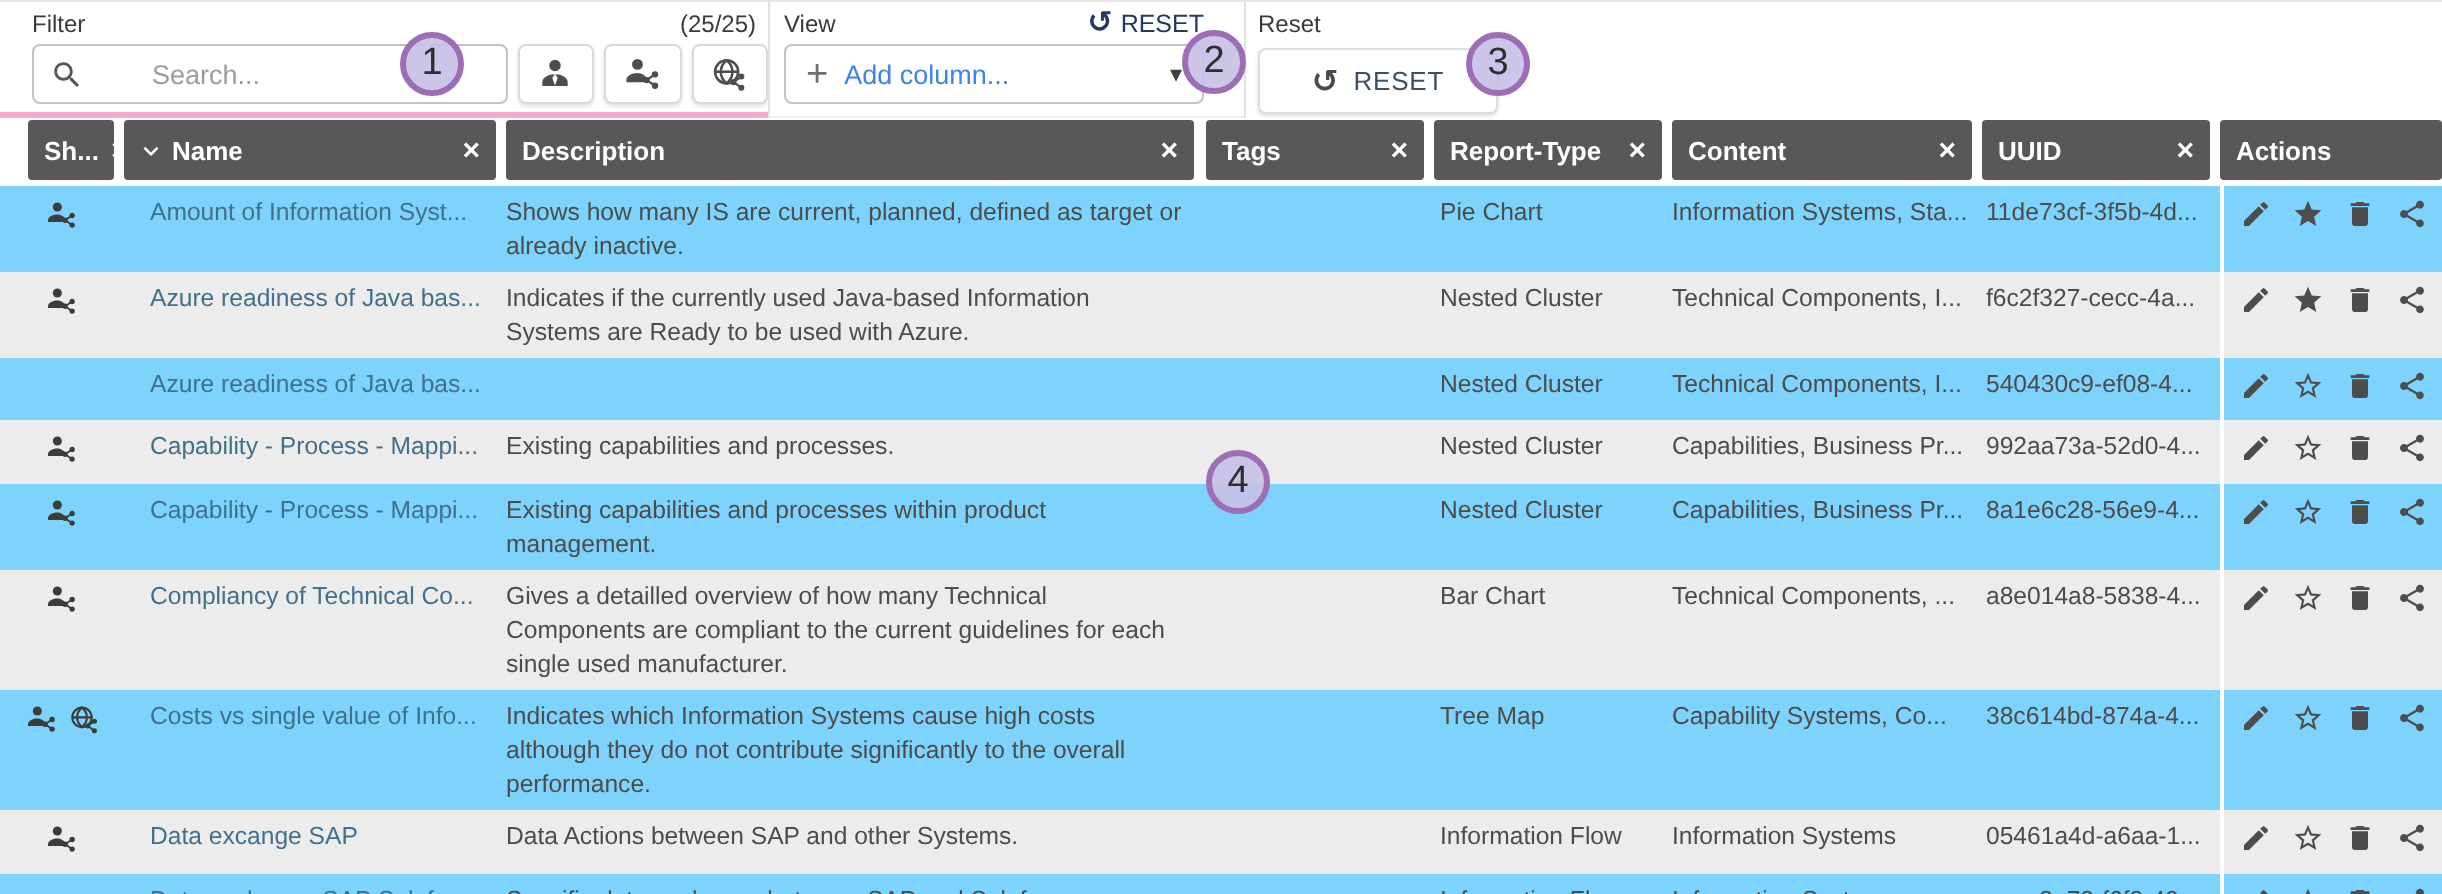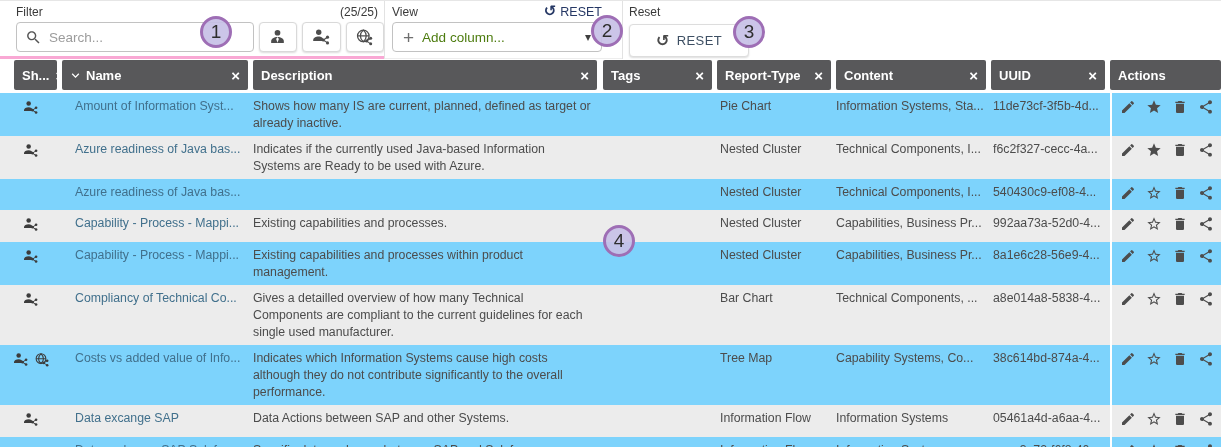--- a/index.html
+++ b/index.html
@@ -11,34 +11,34 @@
   .toolbar { display:flex; height:58px; }
   .group { padding-top:3px; }
   .group-head { display:flex; justify-content:space-between; align-items:center; font-size:12px; color:#3a3a3a; height:15px; }
   .group-filter { width:384px; padding-left:16px; border-bottom:3px solid #f9a8d4; }
   .group-filter .group-head { padding-right:6px; }
   .group-view { width:238px; padding-left:7px; border-left:1px solid #e2e2e2; border-bottom:1px solid #ededed; }
   .group-view .group-head { width:210px; }
   .group-reset { width:150px; padding-left:6px; border-left:1px solid #e2e2e2; }
   .group-body { display:flex; align-items:center; margin-top:3px; gap:5px; }
 
-  .search-box { width:241px; height:30px; border:1px solid #c2c2c2; border-radius:4px; display:flex; align-items:center; padding:0 8px; background:#fff; }
+  .search-box { width:241px; height:30px; border:1px solid #c2c2c2; border-radius:4px; display:flex; align-items:center; padding:0 8px; background:#fff;gap:27px; }
   .search-box svg { width:17px; height:17px; color:#555; flex:0 0 auto; }
   .search-box input { border:none; outline:none; font-family:inherit; font-size:13.5px; color:#444; width:100%; margin-left:7px; background:transparent; }
   .search-box input::placeholder { color:#9c9c9c; }
 
   .tool-btn { width:39px; height:30px; background:#fff; border:1px solid #d9d9d9; border-radius:4px; box-shadow:0 1px 2px rgba(0,0,0,.14); display:flex; align-items:center; justify-content:center; cursor:pointer; }
   .tool-btn svg { width:19px; height:19px; color:#4d4d4d; }
 
   .reset-link { display:flex; align-items:center; gap:4px; color:#253764; font-size:12.5px; cursor:pointer; }
   .undo-glyph { font-family:"DejaVu Sans", sans-serif; font-size:15px; line-height:1; font-weight:bold; }
 
   .add-column { width:210px; height:30px; border:1px solid #c2c2c2; border-radius:4px; display:flex; align-items:center; padding:0 10px; background:#fff; cursor:pointer; }
   .plus-glyph { font-size:19px; color:#6f6f6f; line-height:1; margin-right:8px; font-weight:normal; }
-  .add-column .ph { font-size:13.5px; color:#4d7c0f; }
+  .add-column .ph { font-size:13.5px; color:#3b82f6; }
   .caret-glyph { margin-left:auto; color:#3f3f3f; font-size:12px; }
 
   .reset-card { width:120px; height:33px; margin-top:2px; background:#fff; border:1px solid #ddd; border-radius:4px; box-shadow:0 1px 2px rgba(0,0,0,.14); display:flex; align-items:center; justify-content:center; gap:7px; color:#3d4f63; font-size:13px; letter-spacing:.4px; cursor:pointer; }
   .reset-card .undo-glyph { color:#4a4a4a; font-size:16px; }
 
   
   .thead { display:grid; grid-template-columns:62px 191px 350px 114px 119px 155px 119px 111px; height:34px; }
   .th { background:var(--header-bg,#58585a); color:#fff; font-size:13px; font-weight:bold; display:flex; align-items:center; padding:0 8px; height:30px; margin-top:1px; border-radius:2px; cursor:pointer; }
   .th .x { margin-left:auto; font-size:15px; font-weight:bold; color:#fff; cursor:pointer; padding-left:6px; }
   .th .sort { width:15px; height:15px; margin-right:3px; margin-left:-2px; }
@@ -391,21 +391,21 @@
               <circle cx="10.5" cy="10" r="7.3"></circle>
               <path d="M3.2 10h14.6M10.5 2.7c-2.4 2-3.7 4.5-3.7 7.3s1.3 5.3 3.7 7.3c2.4-2 3.7-4.5 3.7-7.3s-1.3-5.3-3.7-7.3z"></path>
               <g fill="currentColor" stroke="none">
                 <circle cx="19.8" cy="13" r="1.9"></circle>
                 <circle cx="14.8" cy="16.5" r="1.9"></circle>
                 <circle cx="19.8" cy="20" r="1.9"></circle>
               </g>
               <path d="M19.8 13l-5 3.5 5 3.5" stroke-width="1.3"></path>
             </svg></span>
         </div>
-    <div class="cell c-name"><a>Costs vs added value of Info...</a></div>
+    <div class="cell c-name"><a>Costs vs single value of Info...</a></div>
     <div class="cell c-desc">Indicates which Information Systems cause high costs although they do not contribute significantly to the overall performance.</div>
     <div class="cell c-tags"></div>
     <div class="cell c-report">Tree Map</div>
     <div class="cell c-content">Capability Systems, Co...</div>
     <div class="cell c-uuid">38c614bd-874a-4...</div>
     <div class="cell c-actions">
       <span class="act"><svg viewBox="0 0 24 24" fill="currentColor">
               <path d="M3 17.25V21h3.75L17.81 9.94l-3.75-3.75L3 17.25zM20.71 7.04c.39-.39.39-1.02 0-1.41l-2.34-2.34a1 1 0 0 0-1.41 0l-1.83 1.83 3.75 3.75 1.83-1.83z"></path>
             </svg></span>
       <span class="act"><svg viewBox="0 0 24 24" fill="currentColor">
@@ -429,21 +429,21 @@
               <circle cx="14.3" cy="15.2" r="2"></circle>
               <circle cx="19.6" cy="18.8" r="2"></circle>
               <path d="M19.6 11.6l-5.3 3.6 5.3 3.6" fill="none" stroke="currentColor" stroke-width="1.4"></path>
             </svg></span>
         </div>
     <div class="cell c-name"><a>Data excange SAP</a></div>
     <div class="cell c-desc">Data Actions between SAP and other Systems.</div>
     <div class="cell c-tags"></div>
     <div class="cell c-report">Information Flow</div>
     <div class="cell c-content">Information Systems</div>
-    <div class="cell c-uuid">05461a4d-a6aa-4...</div>
+    <div class="cell c-uuid">05461a4d-a6aa-1...</div>
     <div class="cell c-actions">
       <span class="act"><svg viewBox="0 0 24 24" fill="currentColor">
               <path d="M3 17.25V21h3.75L17.81 9.94l-3.75-3.75L3 17.25zM20.71 7.04c.39-.39.39-1.02 0-1.41l-2.34-2.34a1 1 0 0 0-1.41 0l-1.83 1.83 3.75 3.75 1.83-1.83z"></path>
             </svg></span>
       <span class="act"><svg viewBox="0 0 24 24" fill="currentColor">
               <path d="M22 9.24l-7.19-.62L12 2 9.19 8.63 2 9.24l5.46 4.73L5.82 21 12 17.27 18.18 21l-1.63-7.03L22 9.24zM12 15.4l-3.76 2.27 1-4.28-3.32-2.88 4.38-.38L12 6.1l1.71 4.04 4.38.38-3.32 2.88 1 4.28L12 15.4z"></path>
             </svg></span>
       <span class="act"><svg viewBox="0 0 24 24" fill="currentColor">
               <path d="M6 19c0 1.1.9 2 2 2h8c1.1 0 2-.9 2-2V7H6v12zM19 4h-3.5l-1-1h-5l-1 1H5v2h14V4z"></path>
             </svg></span>

